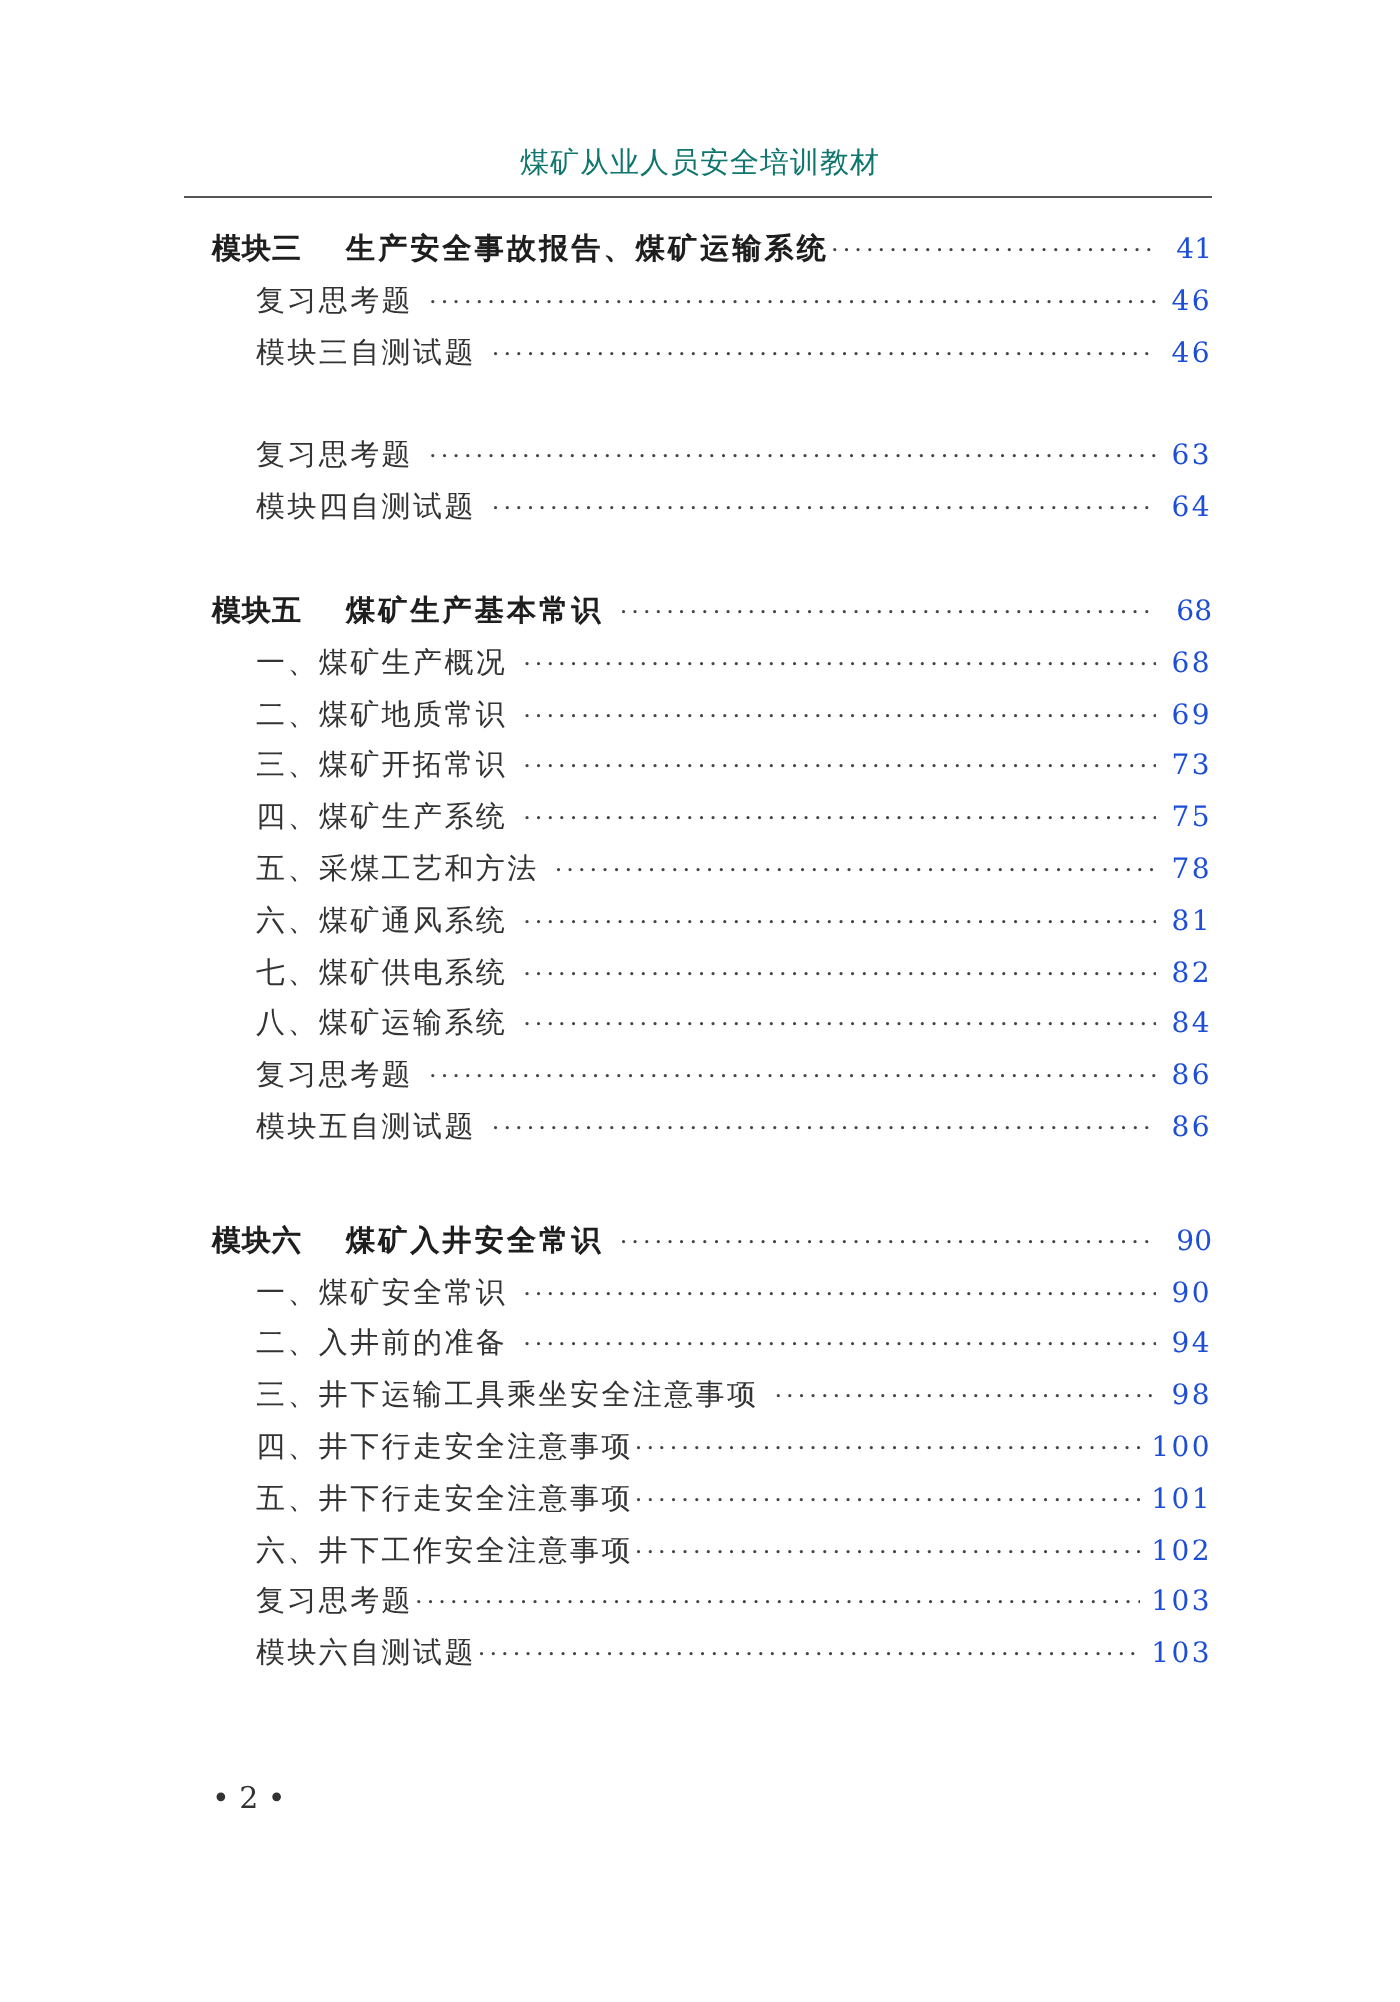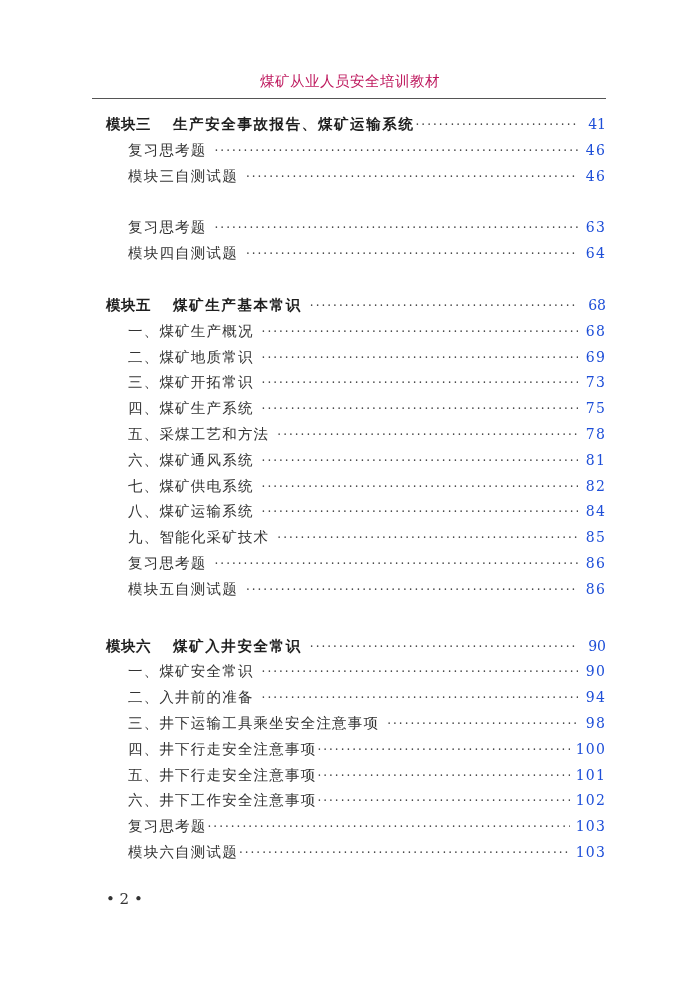--- a/index.html
+++ b/index.html
@@ -17,21 +17,21 @@
     }
     .running-header {
       position: absolute;
       left: 0;
       width: 700px;
       top: 72px;
       text-align: center;
       font-family: "DejaVu Sans", "Liberation Sans", sans-serif;
       font-size: 14.5px;
       letter-spacing: 0.5px;
-      color: #be185d;
+      color: #0f766e;
     }
     .header-rule {
       position: absolute;
       left: 92px;
       width: 514px;
       top: 98px;
       height: 0;
       border-top: 1.4px solid #555;
     }
     .toc {
@@ -189,25 +189,20 @@
     <span>七、煤矿供电系统</span>
     <span class="toc-dots"></span>
     <span class="toc-page">82</span>
   </div>
   <div class="toc-row sub">
     <span>八、煤矿运输系统</span>
     <span class="toc-dots"></span>
     <span class="toc-page">84</span>
   </div>
   <div class="toc-row sub">
-    <span>九、智能化采矿技术</span>
-    <span class="toc-dots"></span>
-    <span class="toc-page">85</span>
-  </div>
-  <div class="toc-row sub">
     <span>复习思考题</span>
     <span class="toc-dots"></span>
     <span class="toc-page">86</span>
   </div>
   <div class="toc-row sub">
     <span>模块五自测试题</span>
     <span class="toc-dots"></span>
     <span class="toc-page">86</span>
   </div>
 

